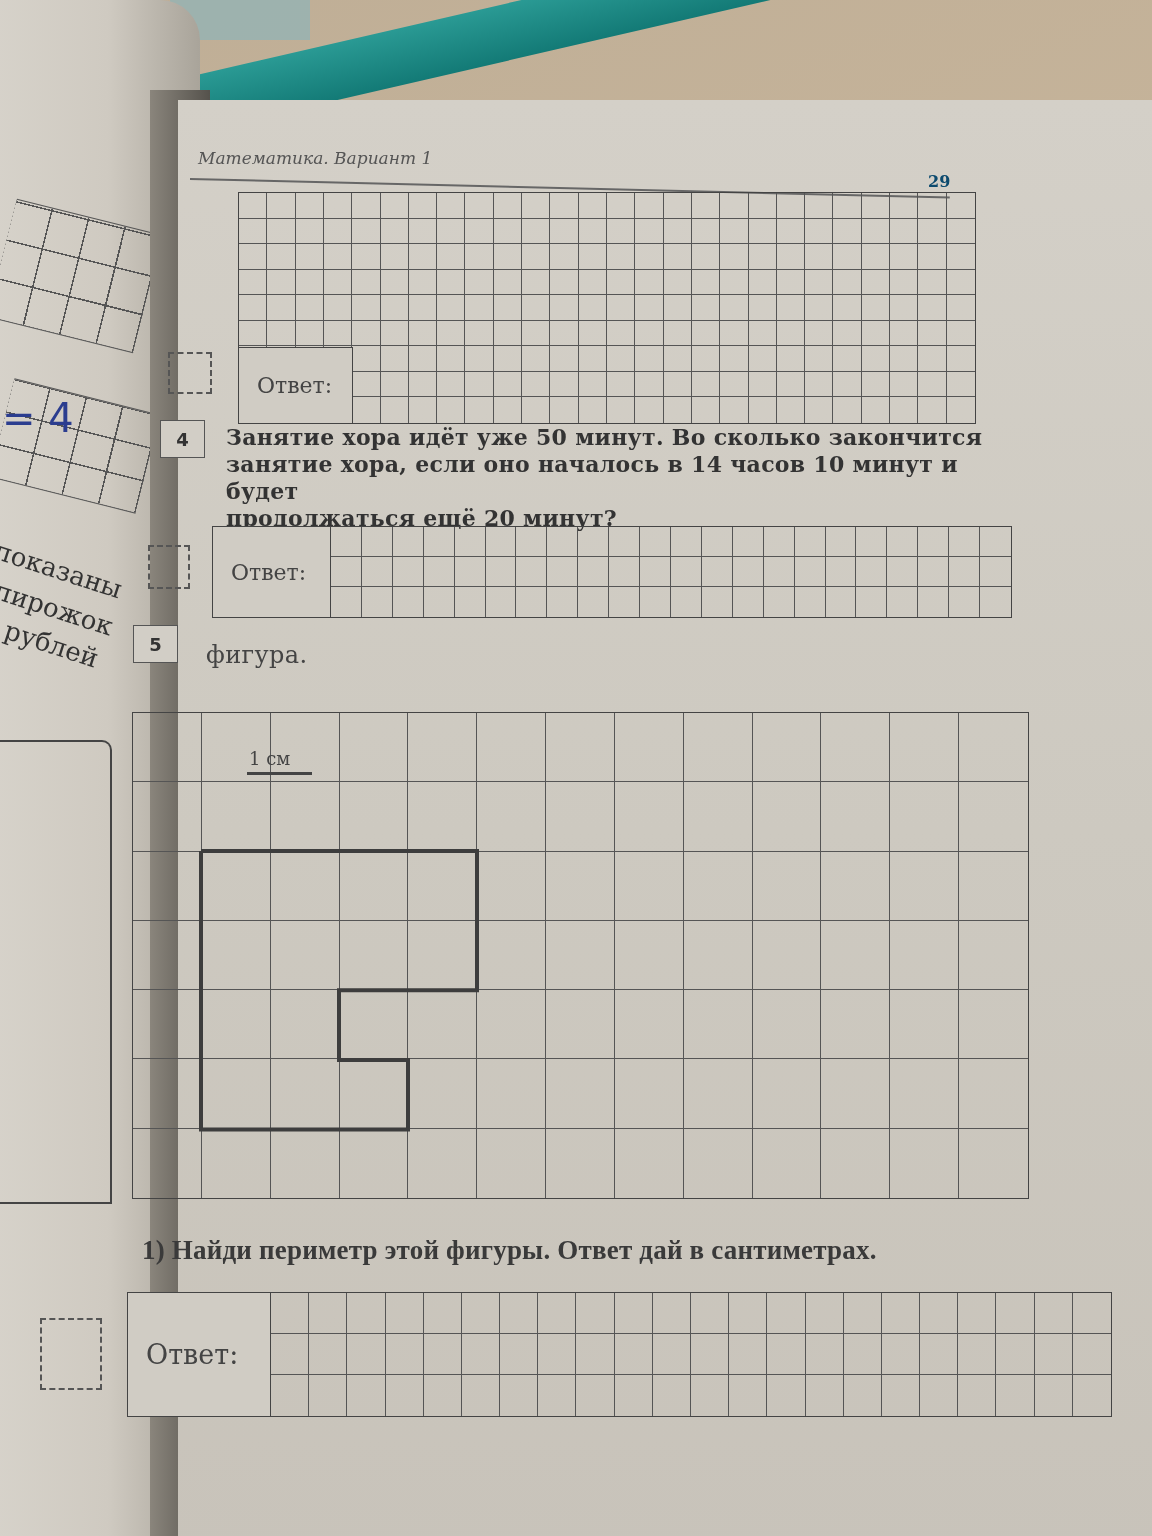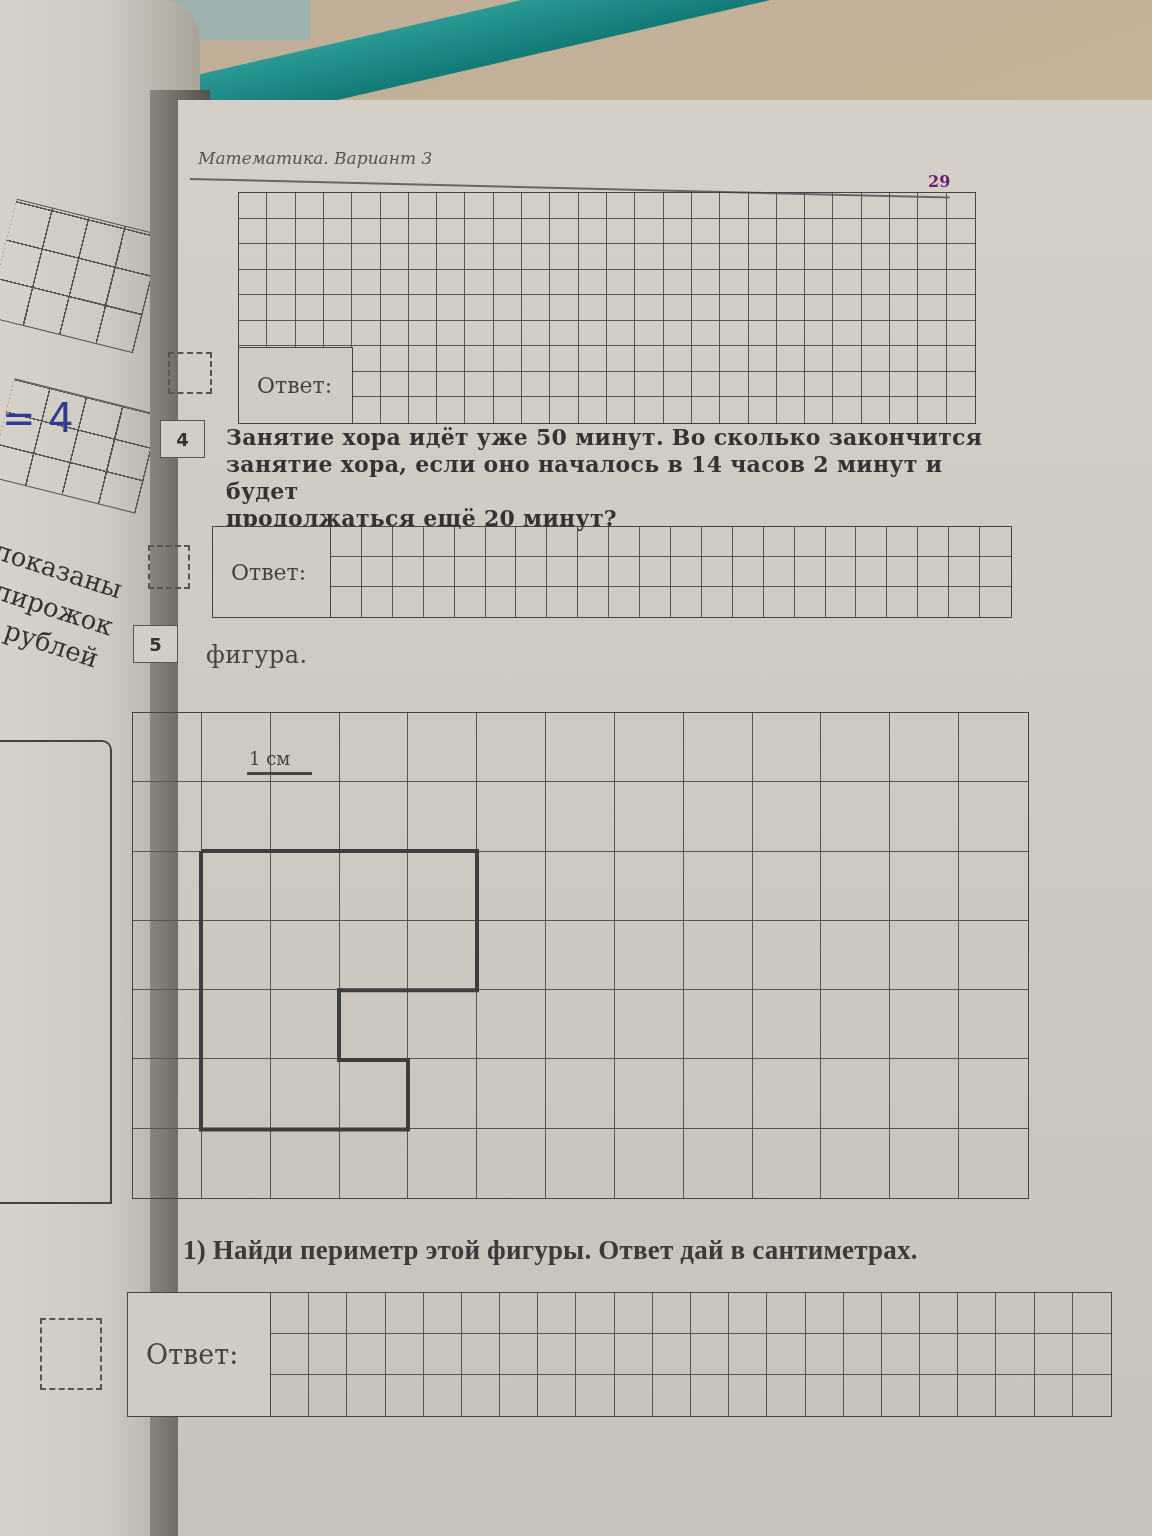--- a/index.html
+++ b/index.html
@@ -18,21 +18,21 @@
   .left-gutter{position:absolute;left:150px;top:90px;width:60px;height:1446px;
                background:linear-gradient(90deg,#8a857c,#55524c);}
   .lp-grid{position:absolute;border-top:1.5px solid #555;border-bottom:1.5px solid #555;}
   .lp-text{position:absolute;font-size:26px;color:#333;transform:rotate(18deg);transform-origin:left top;}
   .hand{position:absolute;color:#2b3d8f;font-size:40px;font-family:"DejaVu Sans",sans-serif;}
   
   .page{position:absolute;left:178px;top:100px;width:1000px;height:1460px;background:#cfcbc3;
         background:linear-gradient(180deg,#d4d0c8 0%,#cdc9c0 50%,#c8c3ba 100%);}
   .header{position:absolute;left:198px;top:148px;font-style:italic;font-size:17px;color:#555;}
   .header-rule{position:absolute;left:190px;top:178px;width:760px;height:2px;background:#666;transform:rotate(1.4deg);transform-origin:left;}
-  .page-num{position:absolute;left:928px;top:172px;font-weight:bold;font-size:16px;color:#701a75;}
+  .page-num{position:absolute;left:928px;top:172px;font-weight:bold;font-size:16px;color:#0c4a6e;}
 
   .grid{position:absolute;display:grid;border:1.5px solid #444;box-sizing:border-box;}
   .grid .c{border-right:1px solid #555;border-bottom:1px solid #555;box-sizing:border-box;}
   .answer-box{position:absolute;background:#d0ccc4;border-right:1.5px solid #444;border-top:1.5px solid #444;
               display:flex;align-items:center;padding-left:18px;box-sizing:border-box;
               font-size:22px;color:#444;}
   .dash{position:absolute;border:2px dashed #555;box-sizing:border-box;}
   .qnum{position:absolute;border:1.5px solid #555;box-sizing:border-box;display:flex;
         align-items:center;justify-content:center;font-weight:bold;font-size:18px;color:#333;
         font-family:"DejaVu Sans",sans-serif;background:#d2cec6;}
@@ -58,21 +58,21 @@
        background:repeating-linear-gradient(90deg,transparent 0 36px,#555 36px 37.5px),repeating-linear-gradient(0deg,transparent 0 32px,#555 32px 33.5px);"></div>
   <div class="hand" style="left:32px;top:395px;">= 4</div>
   <div class="lp-text" style="left:30px;top:535px;">показаны</div>
   <div class="lp-text" style="left:30px;top:575px;">пирожок</div>
   <div class="lp-text" style="left:40px;top:615px;">рублей</div>
   <div style="position:absolute;left:30px;top:740px;width:110px;height:460px;border:2px solid #444;border-left:none;border-radius:0 10px 0 0;"></div>
 </div>
 <div class="left-gutter"></div>
 
 <div class="page"></div>
-<div class="header">Математика. Вариант 3</div>
+<div class="header">Математика. Вариант 1</div>
 <div class="header-rule"></div>
 <div class="page-num">29</div>
 
 <div class="grid" id="g3" style="left:238px;top:192px;width:738px;height:232px;grid-template-columns:repeat(26,1fr);grid-template-rows:repeat(9,1fr);">
     <div class="c"></div>
     <div class="c"></div>
     <div class="c"></div>
     <div class="c"></div>
     <div class="c"></div>
     <div class="c"></div>
@@ -308,21 +308,21 @@
 <div class="answer-box" style="left:239px;top:347px;width:114px;height:76px;">
   <span>Ответ:</span>
 </div>
 <div class="dash" style="left:168px;top:352px;width:44px;height:42px;"></div>
 
 <div class="qnum" style="left:160px;top:420px;width:45px;height:38px;">
   <span>4</span>
 </div>
 <div class="qtext" style="left:226px;top:424px;width:770px;">
   <div>Занятие хора идёт уже 50 минут. Во сколько закончится</div>
-  <div>занятие хора, если оно началось в 14 часов 2 минут и будет</div>
+  <div>занятие хора, если оно началось в 14 часов 10 минут и будет</div>
   <div>продолжаться ещё 20 минут?</div>
 </div>
 <div class="dash" style="left:148px;top:545px;width:42px;height:44px;"></div>
 <div class="grid" style="left:212px;top:526px;width:800px;height:92px;grid-template-columns:118px 1fr;grid-template-rows:1fr;border:1.5px solid #444;">
   <div class="answer-box" style="position:relative;border-top:none;height:100%;">
     <span>Ответ:</span>
   </div>
   <div class="grid" id="g4" style="position:relative;border:none;grid-template-columns:repeat(22,1fr);grid-template-rows:repeat(3,1fr);">
       <div class="c"></div>
       <div class="c"></div>
@@ -492,21 +492,21 @@
     <div class="c" style="border-bottom: none;"></div>
     <div class="c" style="border-bottom: none;"></div>
     <div class="c" style="border-right: none; border-bottom: none;"></div>
   </div>
 <div class="fig-label" style="left:249px;top:748px;">1 см</div>
 <div class="unit-bar" style="left:247px;top:772px;width:65px;"></div>
 <svg class="figure" width="1152" height="1536">
   <polyline id="figpath" fill="none" stroke="#3d3d3d" stroke-width="4" points="201.0,851.1 477.0,851.1 477.0,990.3 339.0,990.3 339.0,1059.9 408.0,1059.9 408.0,1129.4 201.0,1129.4 201.0,851.1"></polyline>
 </svg>
 
-<div class="subq" style="left:142px;top:1235px;margin-left:41px;">1)  Найди периметр этой фигуры. Ответ дай в сантиметрах.</div>
+<div class="subq" style="left:142px;top:1235px;">1)  Найди периметр этой фигуры. Ответ дай в сантиметрах.</div>
 
 <div class="dash" style="left:40px;top:1318px;width:62px;height:72px;"></div>
 <div class="grid" style="left:127px;top:1292px;width:985px;height:125px;grid-template-columns:143px 1fr;grid-template-rows:1fr;border:1.5px solid #444;">
   <div class="answer-box ans-label" style="position:relative;border-top:none;height:100%;font-size:27px;">
     <span>Ответ:</span>
   </div>
   <div class="grid" id="g6" style="position:relative;border:none;grid-template-columns:repeat(22,1fr);grid-template-rows:repeat(3,1fr);">
       <div class="c"></div>
       <div class="c"></div>
       <div class="c"></div>

